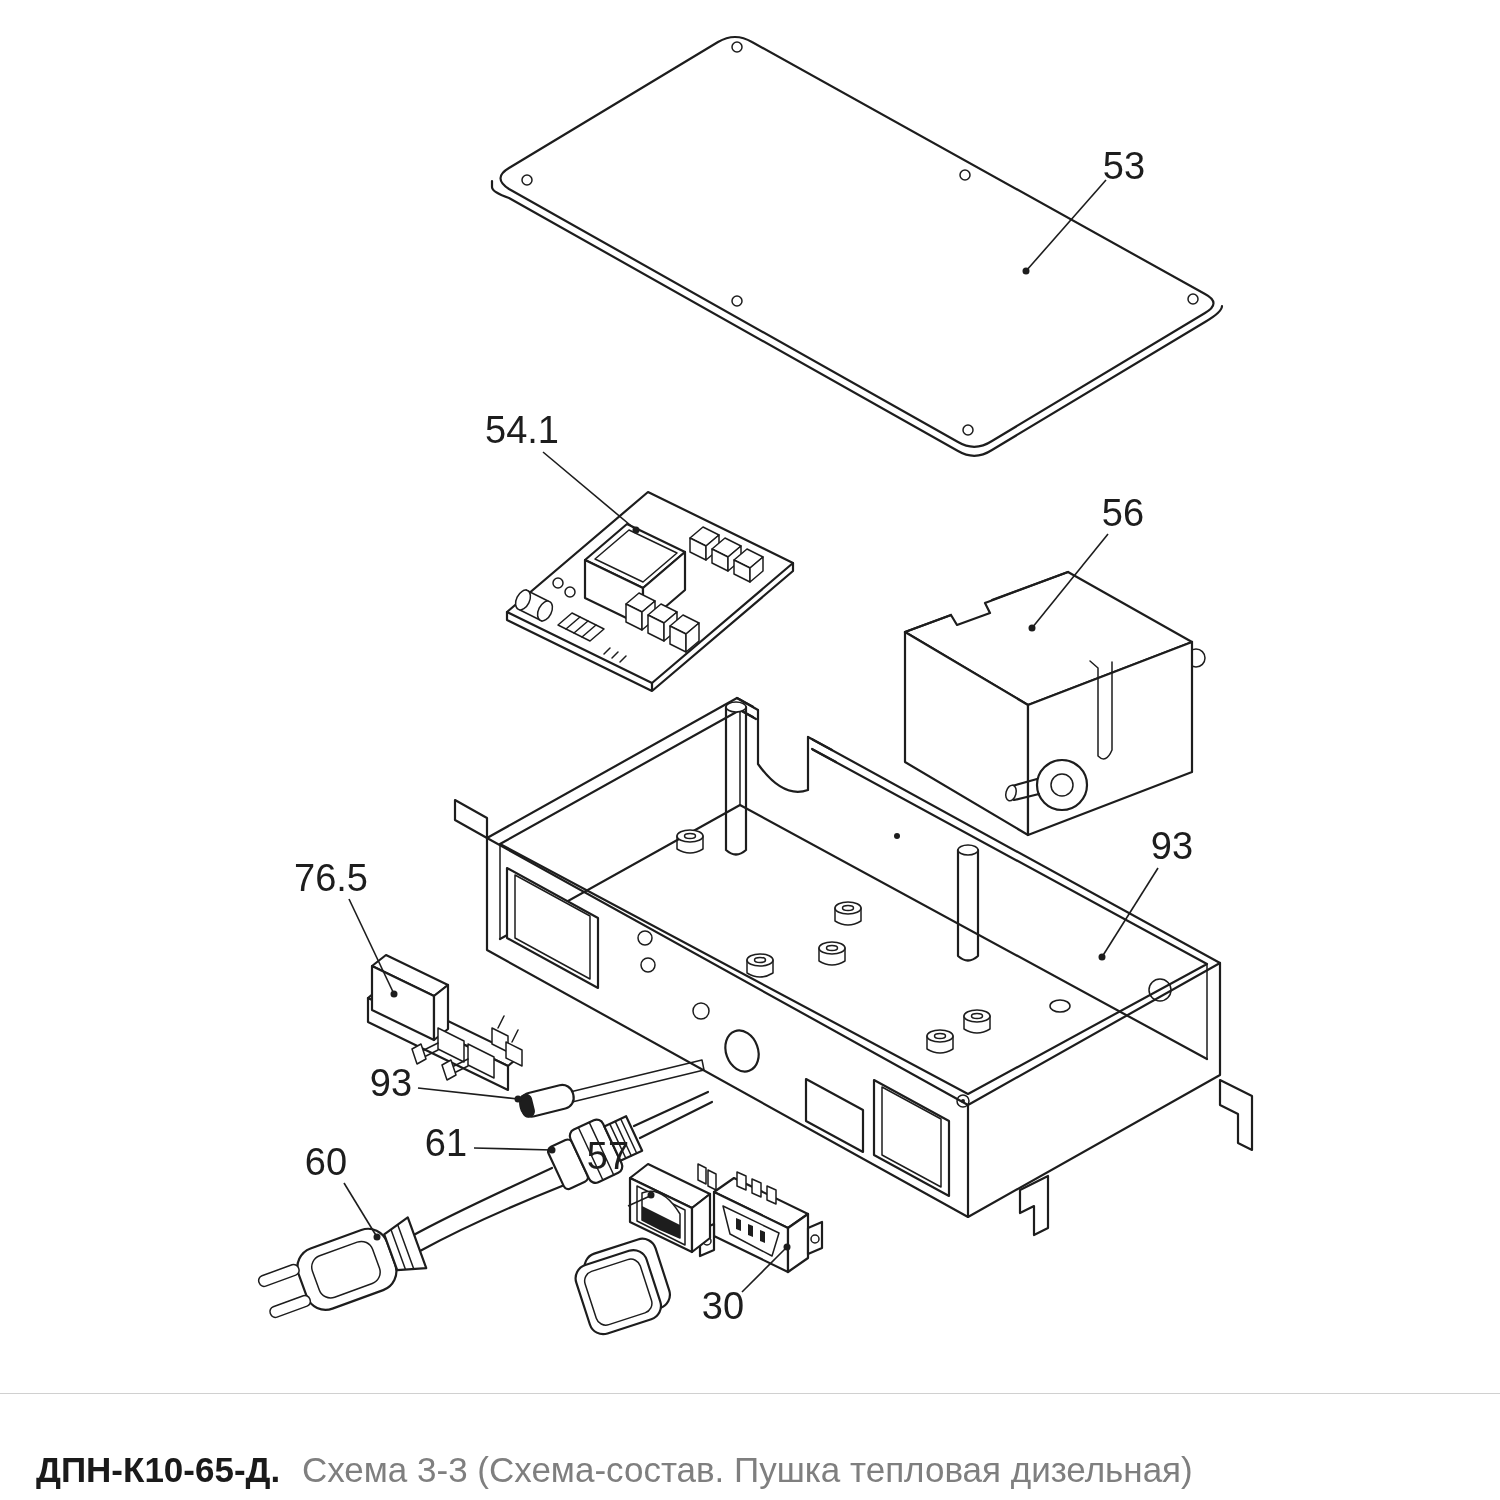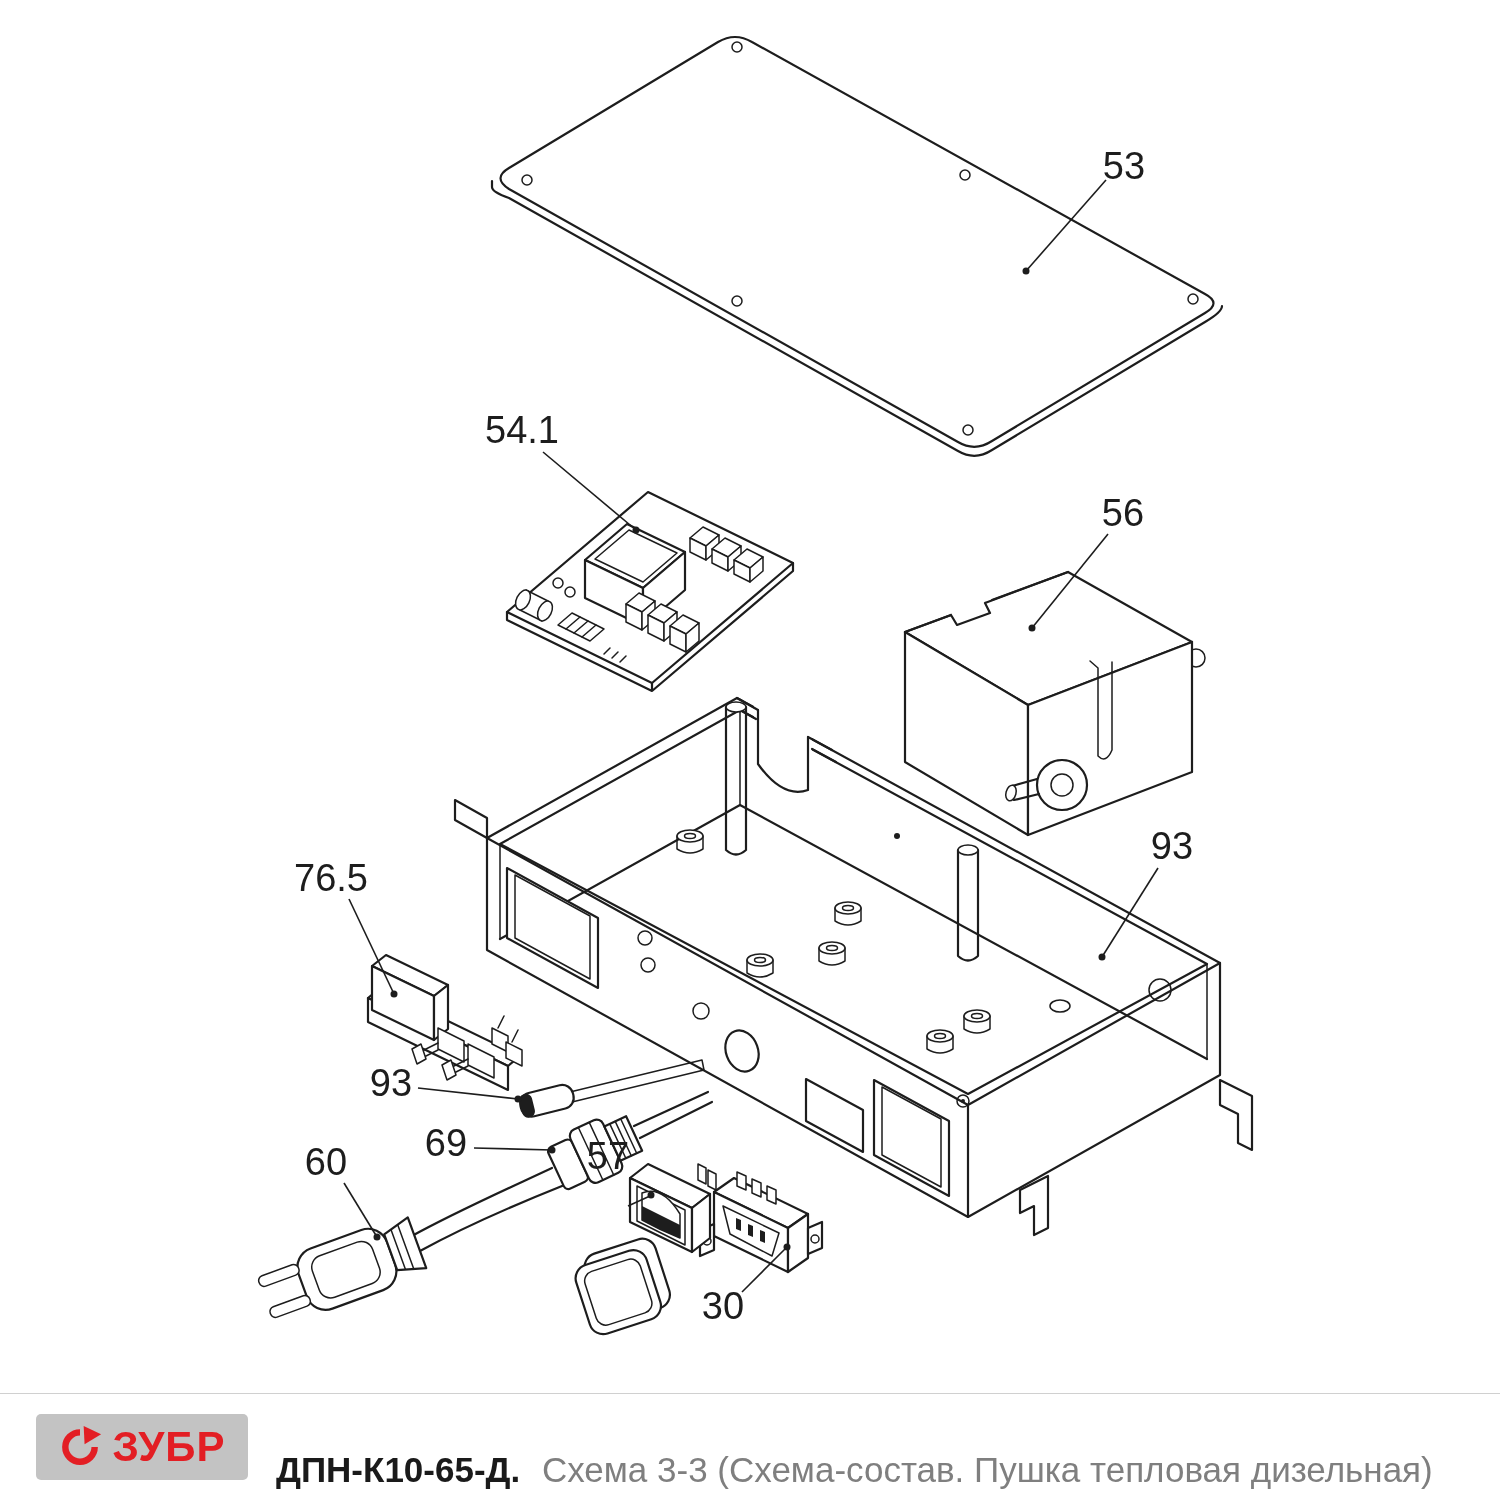--- a/index.html
+++ b/index.html
@@ -263,33 +263,26 @@
     </g>
   </svg>
 
   <div>
     <span class="plabel" style="left:1124px;top:166px">53</span>
     <span class="plabel" style="left:522px;top:430px">54.1</span>
     <span class="plabel" style="left:1123px;top:513px">56</span>
     <span class="plabel" style="left:1172px;top:846px">93</span>
     <span class="plabel" style="left:331px;top:878px">76.5</span>
     <span class="plabel" style="left:391px;top:1083px">93</span>
-    <span class="plabel" style="left:446px;top:1143px">69</span>
+    <span class="plabel" style="left:446px;top:1143px">61</span>
     <span class="plabel" style="left:326px;top:1162px">60</span>
     <span class="plabel" style="left:608px;top:1156px">57</span>
     <span class="plabel" style="left:723px;top:1306px">30</span>
   </div>
 
   <div class="footer">
-    <div class="logo">
-      <svg class="emblem" width="44" height="44" viewBox="0 0 48 48">
-        <path class="emb-ring" d="M24 8 A16 16 0 1 0 40 24"></path>
-        <path class="emb-arrow" d="M28 1 L47 10 L29 21 Z"></path>
-      </svg>
-      <span class="brand">ЗУБР</span>
-    </div>
     <div class="caption">
       <span class="model">ДПН-К10-65-Д.</span>
       <span class="scheme">Схема 3-3 (Схема-состав. Пушка тепловая дизельная)</span>
     </div>
   </div>
 
 </div>
 
 </body></html>

